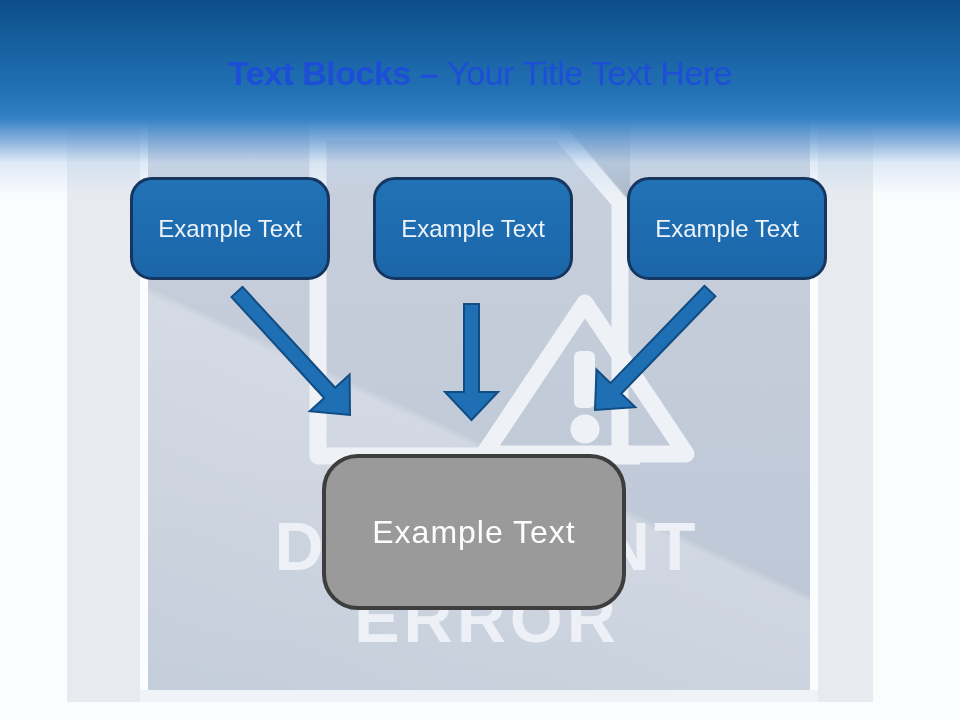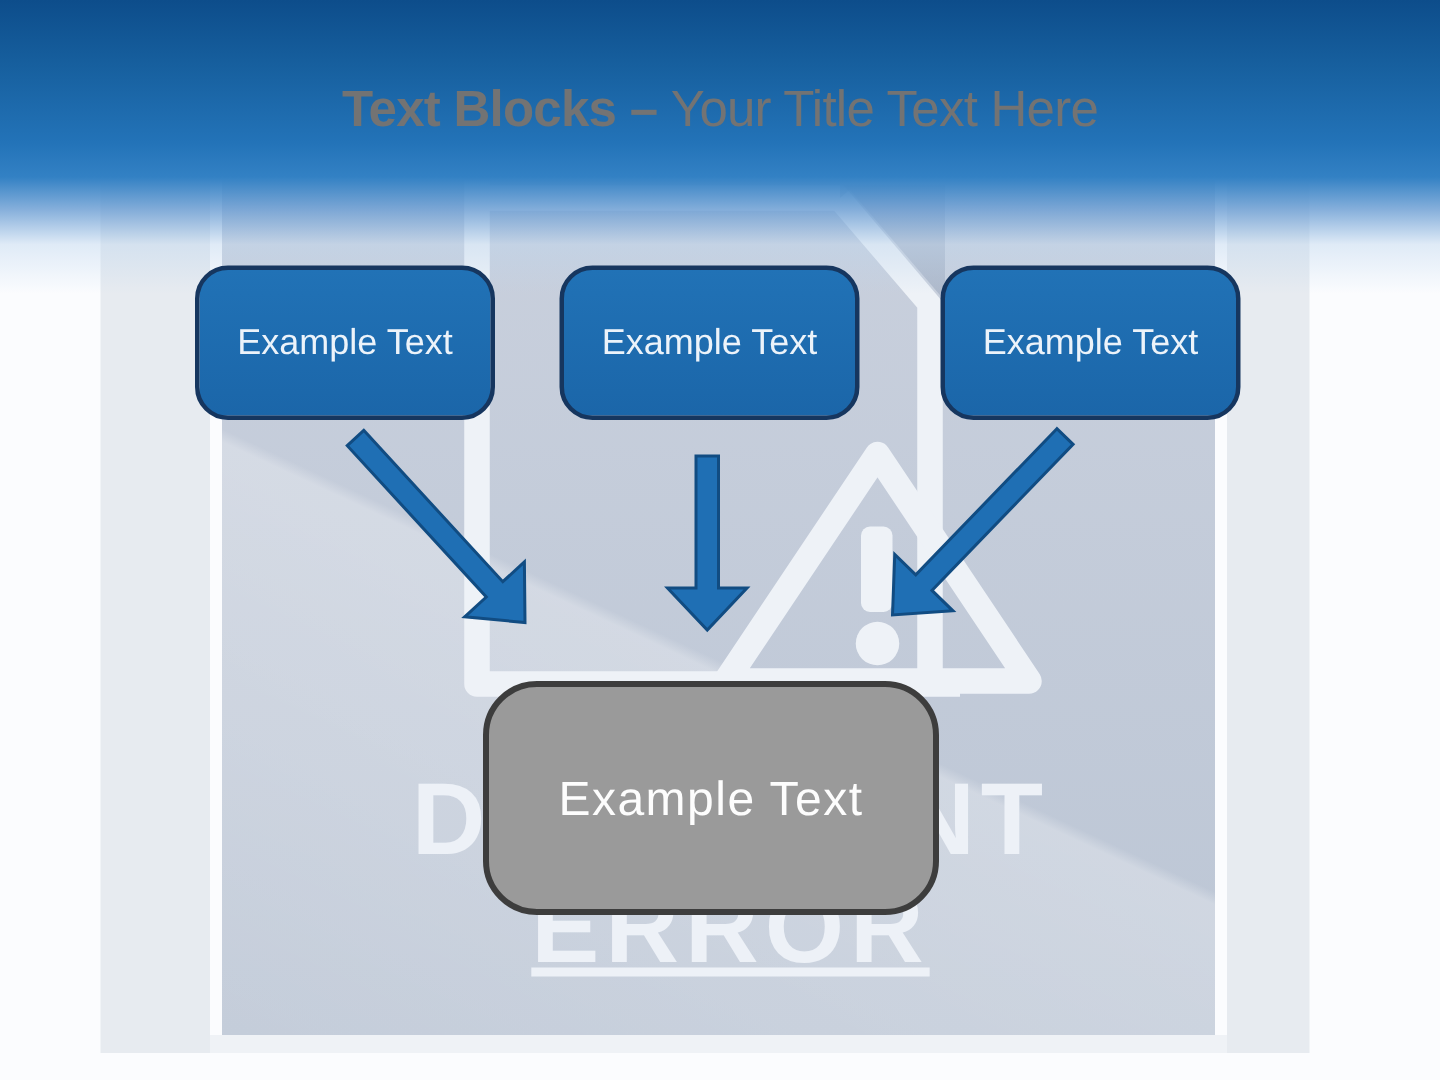--- a/index.html
+++ b/index.html
@@ -24,37 +24,37 @@
   .panel-footer{position:absolute;left:140px;top:690px;width:678px;height:12px;background:#eff2f6;z-index:0;}
 
   
   .wm-svg{position:absolute;left:0;top:0;z-index:1;pointer-events:none;}
   .wm-text{
     position:absolute;left:87px;width:800px;text-align:center;z-index:1;
     font-weight:bold;font-size:68px;line-height:68px;letter-spacing:4px;
     color:#edf1f7;pointer-events:none;
   }
   .wm-line1{top:512px;}
-  .wm-line2{top:584px;text-decoration:underline;}
+  .wm-line2{top:584px;}
 
   
   .header{
     position:absolute;left:0;top:0;width:960px;height:210px;z-index:2;pointer-events:none;
     background:linear-gradient(to bottom,
       #0d4d8b 0px,
       #17609f 45px,
       #2373b8 95px,
       #3381c4 118px,
       rgba(106,157,211,0.80) 140px,
       rgba(190,214,238,0.45) 163px,
       rgba(255,255,255,0) 196px);
   }
   .title{
     position:absolute;left:0;top:52px;width:960px;text-align:center;z-index:4;
-    color:#737373;font-size:34px;line-height:42px;letter-spacing:-0.5px;
+    color:#1d4ed8;font-size:34px;line-height:42px;letter-spacing:-0.5px;
   }
   .title .t-bold{font-weight:bold;}
   .title .t-sep{font-weight:bold;margin:0 9px;}
   .title .t-reg{font-weight:normal;}
 
   
   .tbox{
     position:absolute;top:177px;width:200px;height:103px;z-index:3;
     background:linear-gradient(to bottom,#2172b6,#1b66a9);
     border:3px solid #16365f;border-radius:22px;

